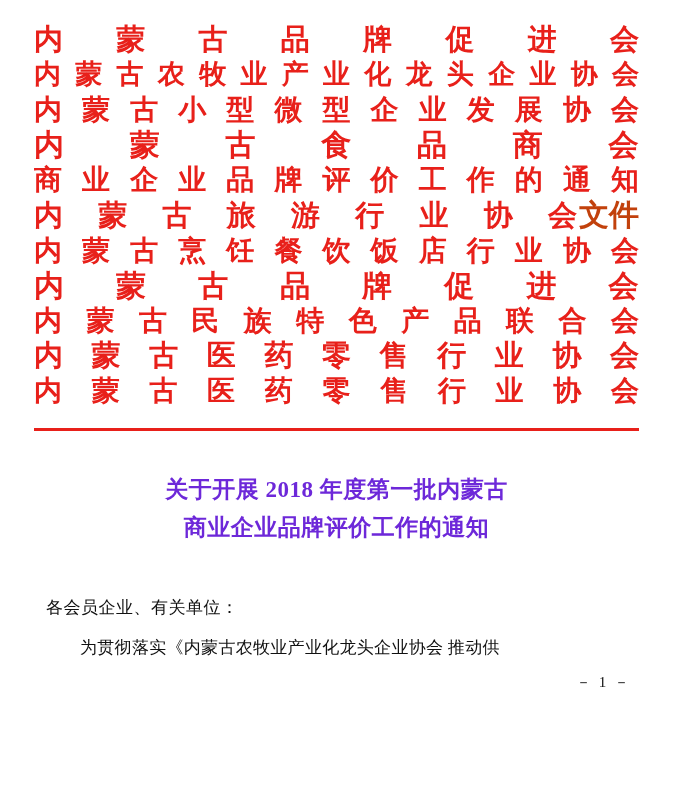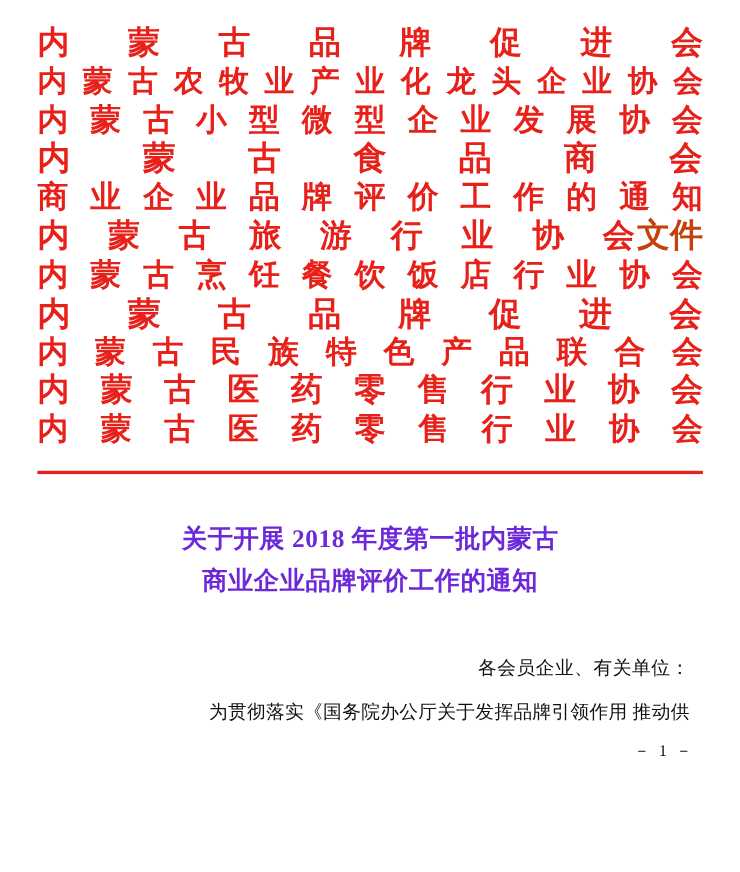--- a/index.html
+++ b/index.html
@@ -88,21 +88,20 @@
     color: #6d28d9;
   }
   .title .t-line { display: block; }
 
   
   .body-text {
     margin: 44px 46px 0 46px;
     font-size: 17px;
     line-height: 34px;
     color: #111;
-    text-align: right;
   }
   .body-text .p-salutation { margin: 0; letter-spacing: 0.5px; }
   .body-text .p-para {
     margin: 6px 0 0 0;
     text-indent: 34px;
     letter-spacing: 0.3px;
   }
 
   
   .page-footer {
@@ -150,18 +149,18 @@
 
   <div class="red-rule"></div>
 
   <div class="title">
     <span class="t-line">关于开展 2018 年度第一批内蒙古</span>
     <span class="t-line">商业企业品牌评价工作的通知</span>
   </div>
 
   <div class="body-text">
     <p class="p-salutation">各会员企业、有关单位：</p>
-    <p class="p-para">为贯彻落实《国务院办公厅关于发挥品牌引领作用  推动供</p>
+    <p class="p-para">为贯彻落实《内蒙古农牧业产业化龙头企业协会  推动供</p>
   </div>
 
   <div class="page-footer">－ 1 －</div>
 
 </div>
 
 </body></html>

